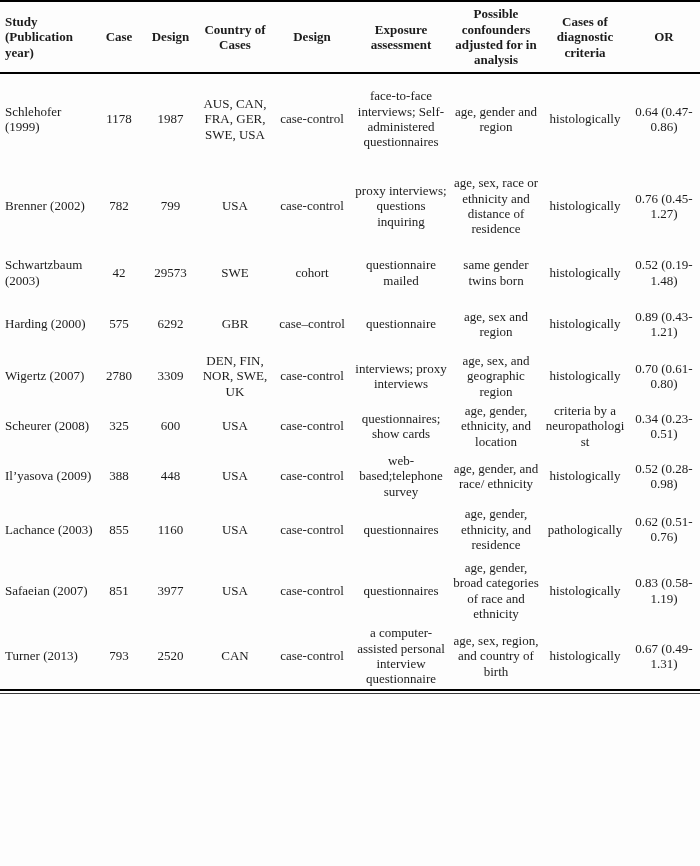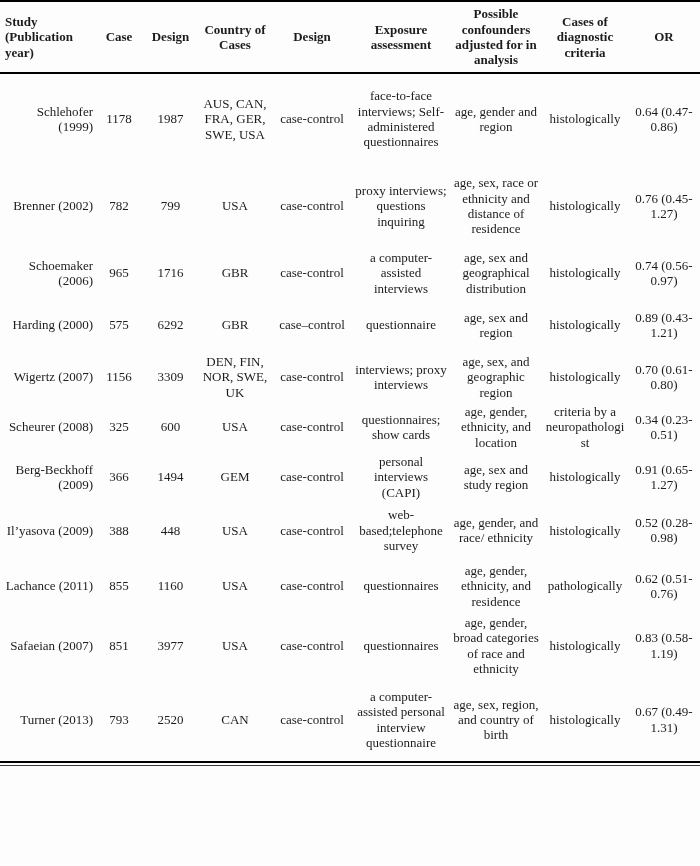--- a/index.html
+++ b/index.html
@@ -54,21 +54,21 @@
     text-align: left;
     padding-left: 5px;
   }
   tbody td {
     text-align: center;
     vertical-align: middle;
     padding: 2px 2px;
     word-wrap: break-word;
   }
   tbody td.col-study {
-    text-align: right;
+    text-align: left;
     padding-left: 5px;
   }
   
   tbody tr:nth-child(1)  { height: 91px; }
   tbody tr:nth-child(2)  { height: 84px; }
   tbody tr:nth-child(3)  { height: 49px; }
   tbody tr:nth-child(4)  { height: 54px; }
   tbody tr:nth-child(5)  { height: 45px; }
   tbody tr:nth-child(6)  { height: 50px; }
   tbody tr:nth-child(7)  { height: 50px; }
@@ -125,87 +125,76 @@
           <td class="col-cases">782</td>
           <td class="col-controls">799</td>
           <td class="col-country">USA</td>
           <td class="col-design">case-control</td>
           <td class="col-exposure">proxy interviews; questions inquiring</td>
           <td class="col-confounders">age, sex, race or ethnicity and distance of residence</td>
           <td class="col-diagnostic">histologically</td>
           <td class="col-or">0.76 (0.45-1.27)</td>
         </tr>
         <tr>
-          <td class="col-study">Schoemaker (2006)</td>
-          <td class="col-cases">965</td>
-          <td class="col-controls">1716</td>
-          <td class="col-country">GBR</td>
-          <td class="col-design">case-control</td>
-          <td class="col-exposure">a computer-assisted interviews</td>
-          <td class="col-confounders">age, sex and geographical distribution</td>
-          <td class="col-diagnostic">histologically</td>
-          <td class="col-or">0.74 (0.56-0.97)</td>
+          <td class="col-study">Schwartzbaum (2003)</td>
+          <td class="col-cases">42</td>
+          <td class="col-controls">29573</td>
+          <td class="col-country">SWE</td>
+          <td class="col-design">cohort</td>
+          <td class="col-exposure">questionnaire mailed</td>
+          <td class="col-confounders">same gender twins born</td>
+          <td class="col-diagnostic">histologically</td>
+          <td class="col-or">0.52 (0.19-1.48)</td>
         </tr>
         <tr>
           <td class="col-study">Harding (2000)</td>
           <td class="col-cases">575</td>
           <td class="col-controls">6292</td>
           <td class="col-country">GBR</td>
           <td class="col-design">case–control</td>
           <td class="col-exposure">questionnaire</td>
           <td class="col-confounders">age, sex and region</td>
           <td class="col-diagnostic">histologically</td>
           <td class="col-or">0.89 (0.43-1.21)</td>
         </tr>
         <tr>
           <td class="col-study">Wigertz (2007)</td>
-          <td class="col-cases">1156</td>
+          <td class="col-cases">2780</td>
           <td class="col-controls">3309</td>
           <td class="col-country">DEN, FIN, NOR, SWE, UK</td>
           <td class="col-design">case-control</td>
           <td class="col-exposure">interviews; proxy interviews</td>
           <td class="col-confounders">age, sex, and geographic region</td>
           <td class="col-diagnostic">histologically</td>
           <td class="col-or">0.70 (0.61-0.80)</td>
         </tr>
         <tr>
           <td class="col-study">Scheurer (2008)</td>
           <td class="col-cases">325</td>
           <td class="col-controls">600</td>
           <td class="col-country">USA</td>
           <td class="col-design">case-control</td>
           <td class="col-exposure">questionnaires; show cards</td>
           <td class="col-confounders">age, gender, ethnicity, and location</td>
           <td class="col-diagnostic">criteria by a neuropathologist</td>
           <td class="col-or">0.34 (0.23-0.51)</td>
         </tr>
         <tr>
-          <td class="col-study">Berg-Beckhoff (2009)</td>
-          <td class="col-cases">366</td>
-          <td class="col-controls">1494</td>
-          <td class="col-country">GEM</td>
-          <td class="col-design">case-control</td>
-          <td class="col-exposure">personal interviews (CAPI)</td>
-          <td class="col-confounders">age, sex and study region</td>
-          <td class="col-diagnostic">histologically</td>
-          <td class="col-or">0.91 (0.65-1.27)</td>
-        </tr>
-        <tr>
           <td class="col-study">Il’yasova (2009)</td>
           <td class="col-cases">388</td>
           <td class="col-controls">448</td>
           <td class="col-country">USA</td>
           <td class="col-design">case-control</td>
           <td class="col-exposure">web-based;telephone survey</td>
           <td class="col-confounders">age, gender, and race/ ethnicity</td>
           <td class="col-diagnostic">histologically</td>
           <td class="col-or">0.52 (0.28-0.98)</td>
         </tr>
         <tr>
-          <td class="col-study">Lachance (2011)</td>
+          <td class="col-study">Lachance (2003)</td>
           <td class="col-cases">855</td>
           <td class="col-controls">1160</td>
           <td class="col-country">USA</td>
           <td class="col-design">case-control</td>
           <td class="col-exposure">questionnaires</td>
           <td class="col-confounders">age, gender, ethnicity, and residence</td>
           <td class="col-diagnostic">pathologically</td>
           <td class="col-or">0.62 (0.51-0.76)</td>
         </tr>
         <tr>

